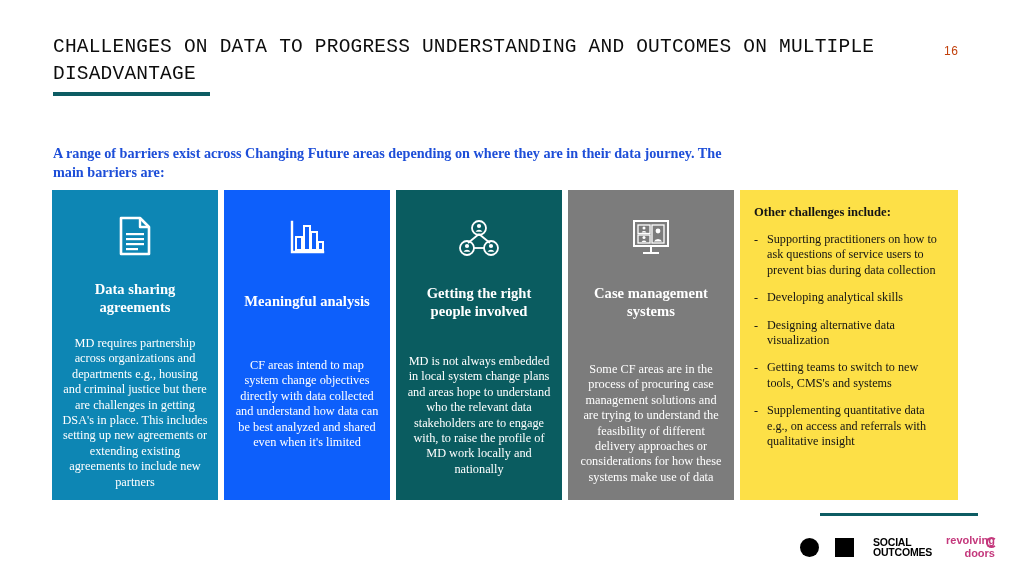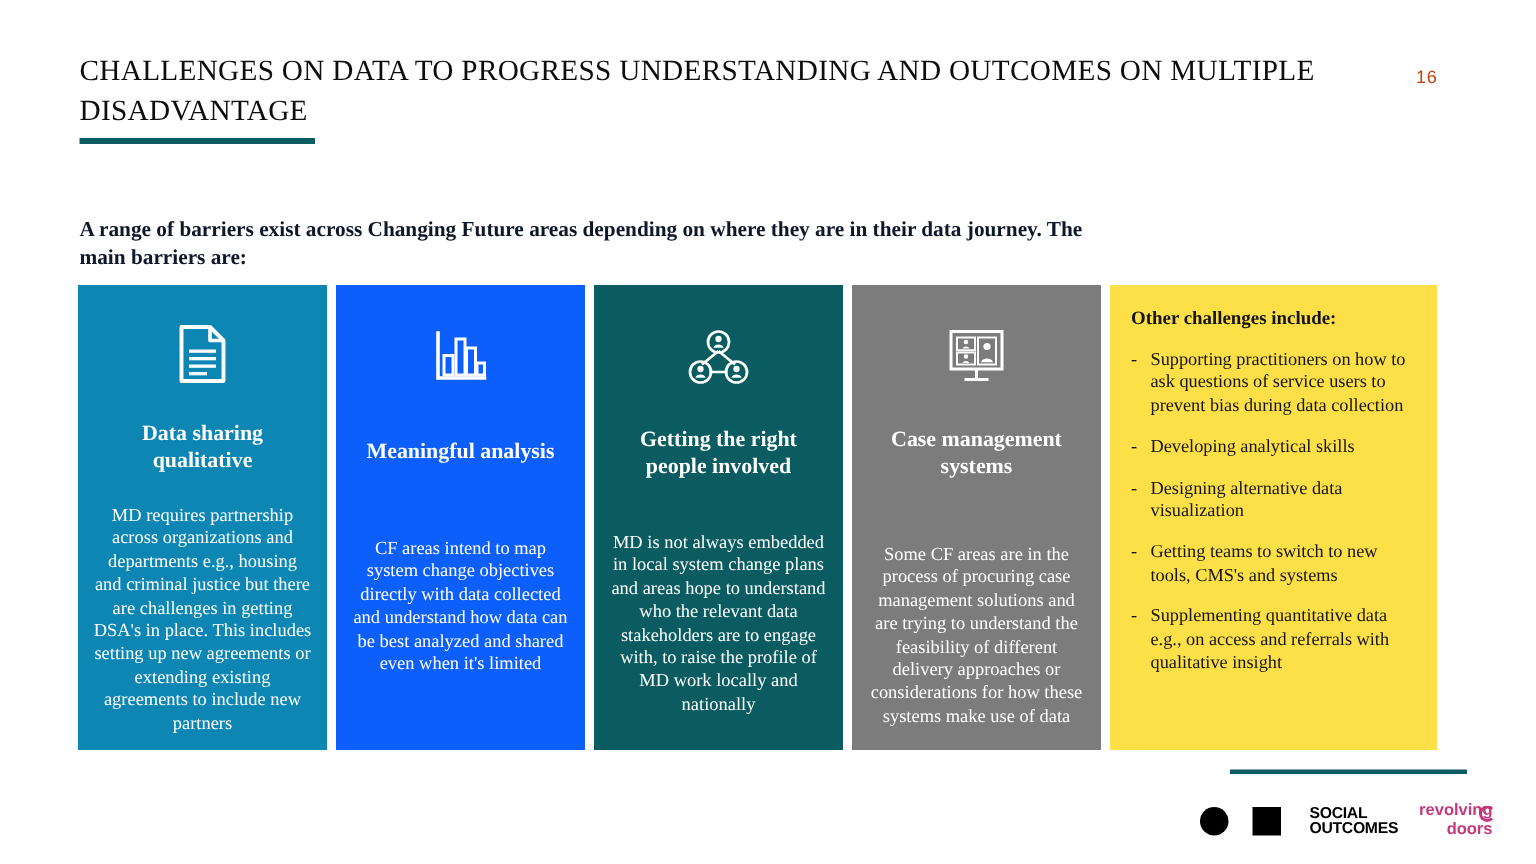--- a/index.html
+++ b/index.html
@@ -16,21 +16,21 @@
   }
 
   
   #slide-header {
     position: absolute;
     left: 53px;
     top: 34px;
     width: 880px;
   }
   #slide-title {
-    font-family: Liberation Serif, serif;
+    font-family: Liberation Mono, monospace;
     font-size: 19.5px;
     line-height: 27px;
     letter-spacing: 0.2px;
     color: #0d0d0d;
     font-weight: 400;
     margin: 0;
     width: 865px;
   }
   #title-underline {
     margin-top: 4px;
@@ -51,21 +51,21 @@
   
   #intro-text {
     position: absolute;
     left: 53px;
     top: 144px;
     width: 700px;
     font-family: "Liberation Serif", serif;
     font-weight: bold;
     font-size: 14.2px;
     line-height: 19px;
-    color: #0f172a;
+    color: #1d4ed8;
   }
 
   
   #cards-row {
     position: absolute;
     left: 52px;
     top: 190px;
     width: 926px;
     height: 310px;
     display: flex;
@@ -224,21 +224,21 @@
     <div class="card-icon">
       <svg width="34" height="40" viewBox="0 0 34 40" fill="none" xmlns="http://www.w3.org/2000/svg">
         <path d="M3 2 H22 L31 11 V38 H3 Z" stroke="#ffffff" stroke-width="2.6" fill="none" stroke-linejoin="round"></path>
         <path d="M22 2 V11 H31" stroke="#ffffff" stroke-width="2.4" fill="none" stroke-linejoin="round"></path>
         <rect x="8" y="17" width="18" height="2.2" fill="#ffffff"></rect>
         <rect x="8" y="22" width="18" height="2.2" fill="#ffffff"></rect>
         <rect x="8" y="27" width="18" height="2.2" fill="#ffffff"></rect>
         <rect x="8" y="32" width="12" height="2.2" fill="#ffffff"></rect>
       </svg>
     </div>
-    <div class="card-title">Data sharing qualitative</div>
+    <div class="card-title">Data sharing agreements</div>
     <div class="card-body">MD requires partnership across organizations and departments e.g., housing and criminal justice but there are challenges in getting DSA's in place. This includes setting up new agreements or extending existing agreements to include new partners</div>
   </div>
 
   <div class="card c3" style="background:#0d5ffb">
     <div class="card-icon">
       <svg width="38" height="38" viewBox="0 0 38 38" fill="none" xmlns="http://www.w3.org/2000/svg">
         <path d="M4 3 V33 H35" stroke="#ffffff" stroke-width="2.4" fill="none" stroke-linecap="square"></path>
         <rect x="8" y="18" width="6" height="13" stroke="#ffffff" stroke-width="2" fill="none"></rect>
         <rect x="16" y="7" width="6" height="24" stroke="#ffffff" stroke-width="2" fill="none"></rect>
         <rect x="23" y="13" width="6" height="18" stroke="#ffffff" stroke-width="2" fill="none"></rect>

